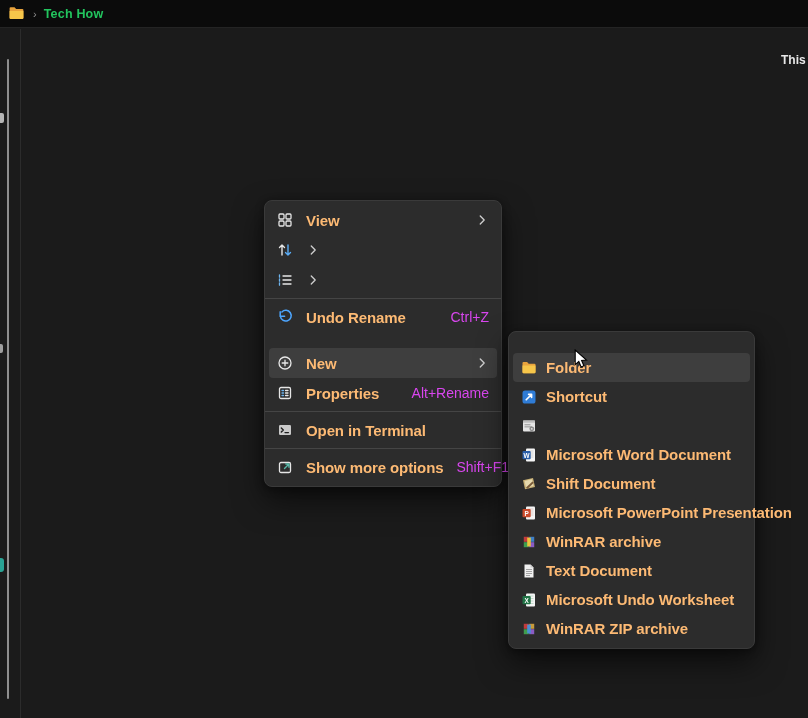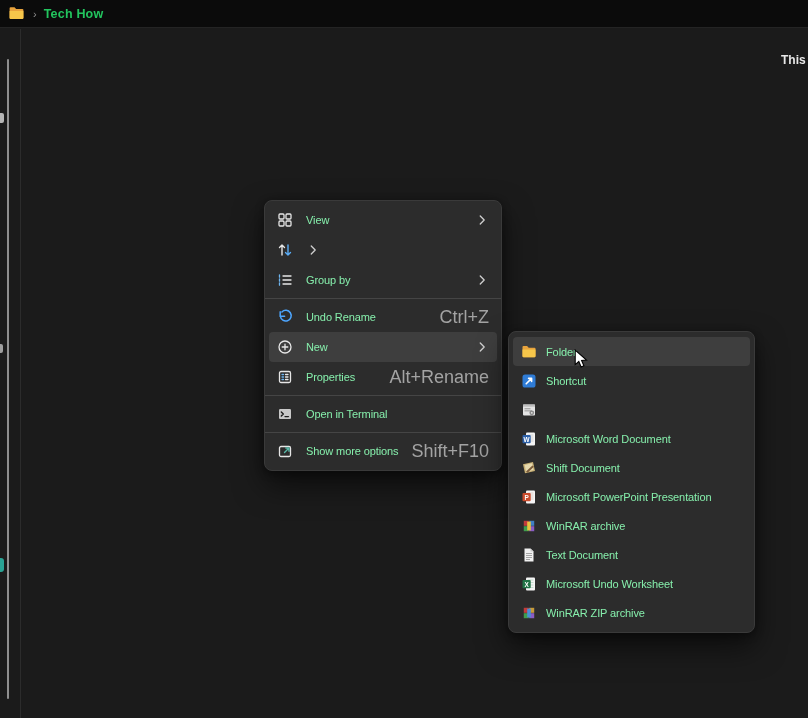--- a/index.html
+++ b/index.html
@@ -29,25 +29,25 @@
 
   
   .menu { position:absolute; background:#2c2c2c; border:1px solid #3a3a3a; border-radius:8px;
     box-shadow:0 14px 30px rgba(0,0,0,.55), 0 2px 8px rgba(0,0,0,.4); }
   #context-menu { left:264px; top:200px; width:238px; padding:4px 0; }
   #new-submenu  { left:508px; top:331px; width:247px; padding:5px 0; }
 
   .menu-item { display:flex; align-items:center; height:30px; margin:0 4px; padding:0 8px;
     border-radius:4px; gap:13px; cursor:default; }
   #new-submenu .menu-item { height:29px; gap:9px; }
-  .menu-item.hl { background:#3e3e3e; }
+  .menu-item.hl { background:#3e3e3e;margin-top:16px; }
   .mi-icon { width:16px; height:16px; flex:0 0 16px; display:inline-flex; }
   .mi-icon svg { width:16px; height:16px; }
-  .mi-label { flex:1 1 auto; color:#86efac; font-size:11px; white-space:nowrap; letter-spacing:-.1px; }
-  .mi-shortcut { color:#a3a3a3; font-size:18px; white-space:nowrap; }
+  .mi-label { flex:1 1 auto; color:#fdba74; font-size:15px; white-space:nowrap; letter-spacing:-.1px;font-weight:bold; }
+  .mi-shortcut { color:#d946ef; font-size:14px; white-space:nowrap; }
   .mi-chevron { width:14px; height:14px; flex:0 0 14px; display:inline-flex; }
   .menu-sep { height:1px; background:#454545; margin:3px 0; }
 
   
   .cursor { position:absolute; left:574px; top:349px; width:15px; height:21px; pointer-events:none; }
 </style>
 </head>
 <body>
 
 <div class="screen">
@@ -106,21 +106,20 @@
         <span class="mi-icon">
           <svg viewBox="0 0 16 16" fill="none" stroke-linecap="round">
             <g stroke="#6fb6f0" stroke-width="1.3">
               <path d="M2.5 2.8v2.4M2.5 6.8v2.4M2.5 10.8v2.4"></path>
             </g>
             <g stroke="#e6e6e6" stroke-width="1.3">
               <path d="M6 4h8M6 8h8M6 12h8"></path>
             </g>
           </svg>
         </span>
-        <span class="mi-label">Group by</span>
         <span class="mi-chevron">
           <svg viewBox="0 0 16 16" fill="none" stroke="#cfcfcf" stroke-width="1.5" stroke-linecap="round" stroke-linejoin="round">
             <path d="M6 3.5 10.5 8 6 12.5"></path>
           </svg>
         </span>
       </div>
       <div class="menu-sep"></div>
       <div class="menu-item">
         <span class="mi-icon">
           <svg viewBox="0 0 16 16" fill="none" stroke="#4da6ff" stroke-width="1.5" stroke-linecap="round" stroke-linejoin="round">

